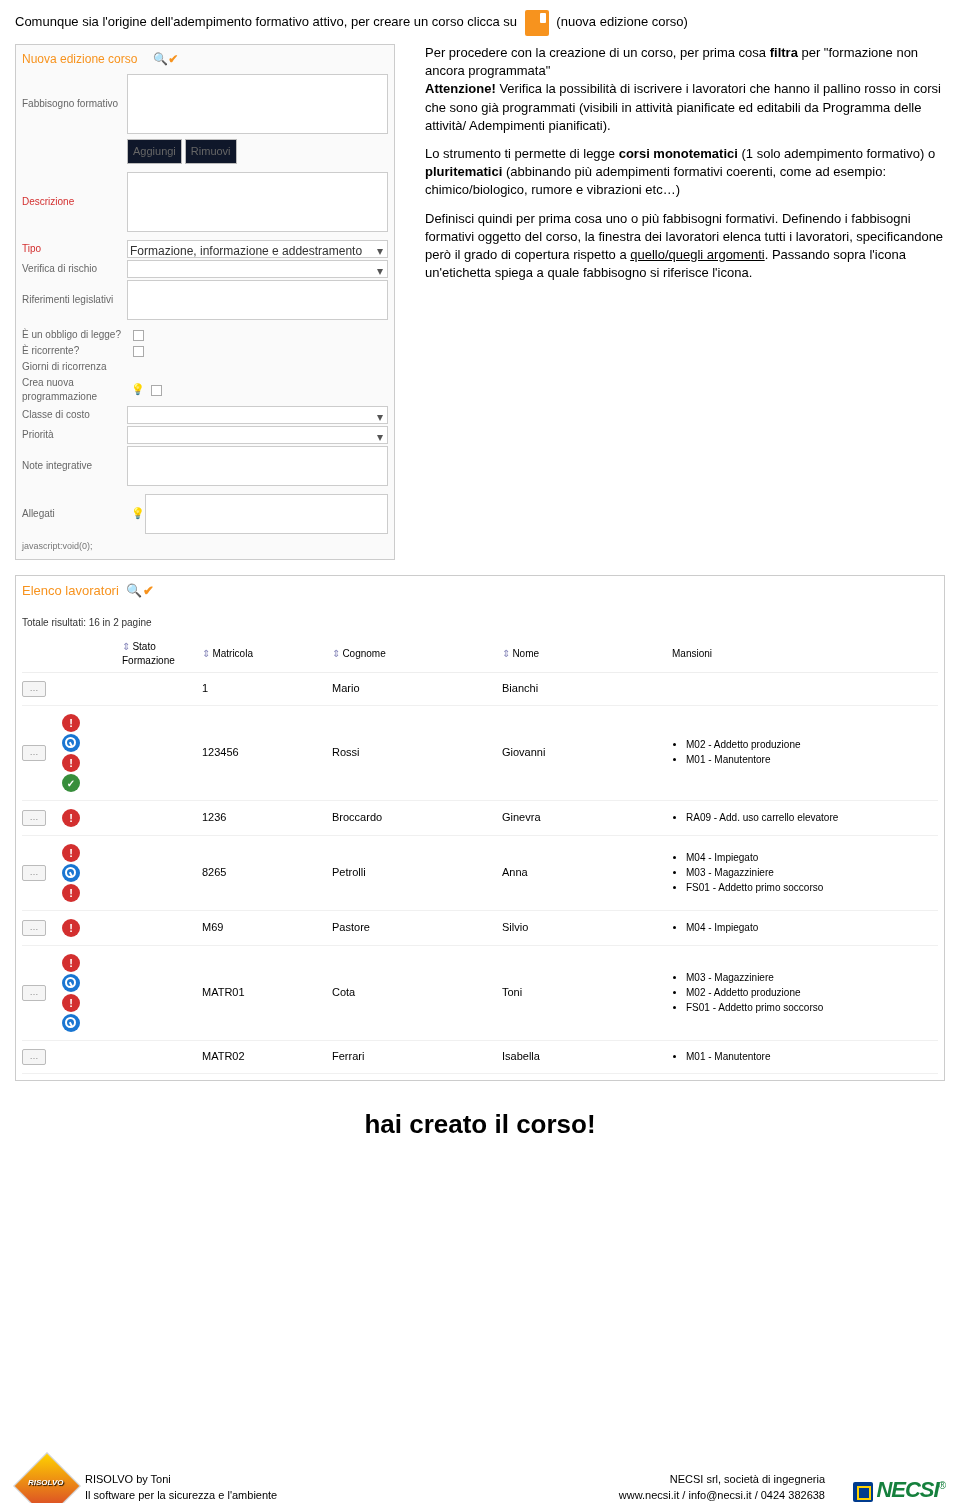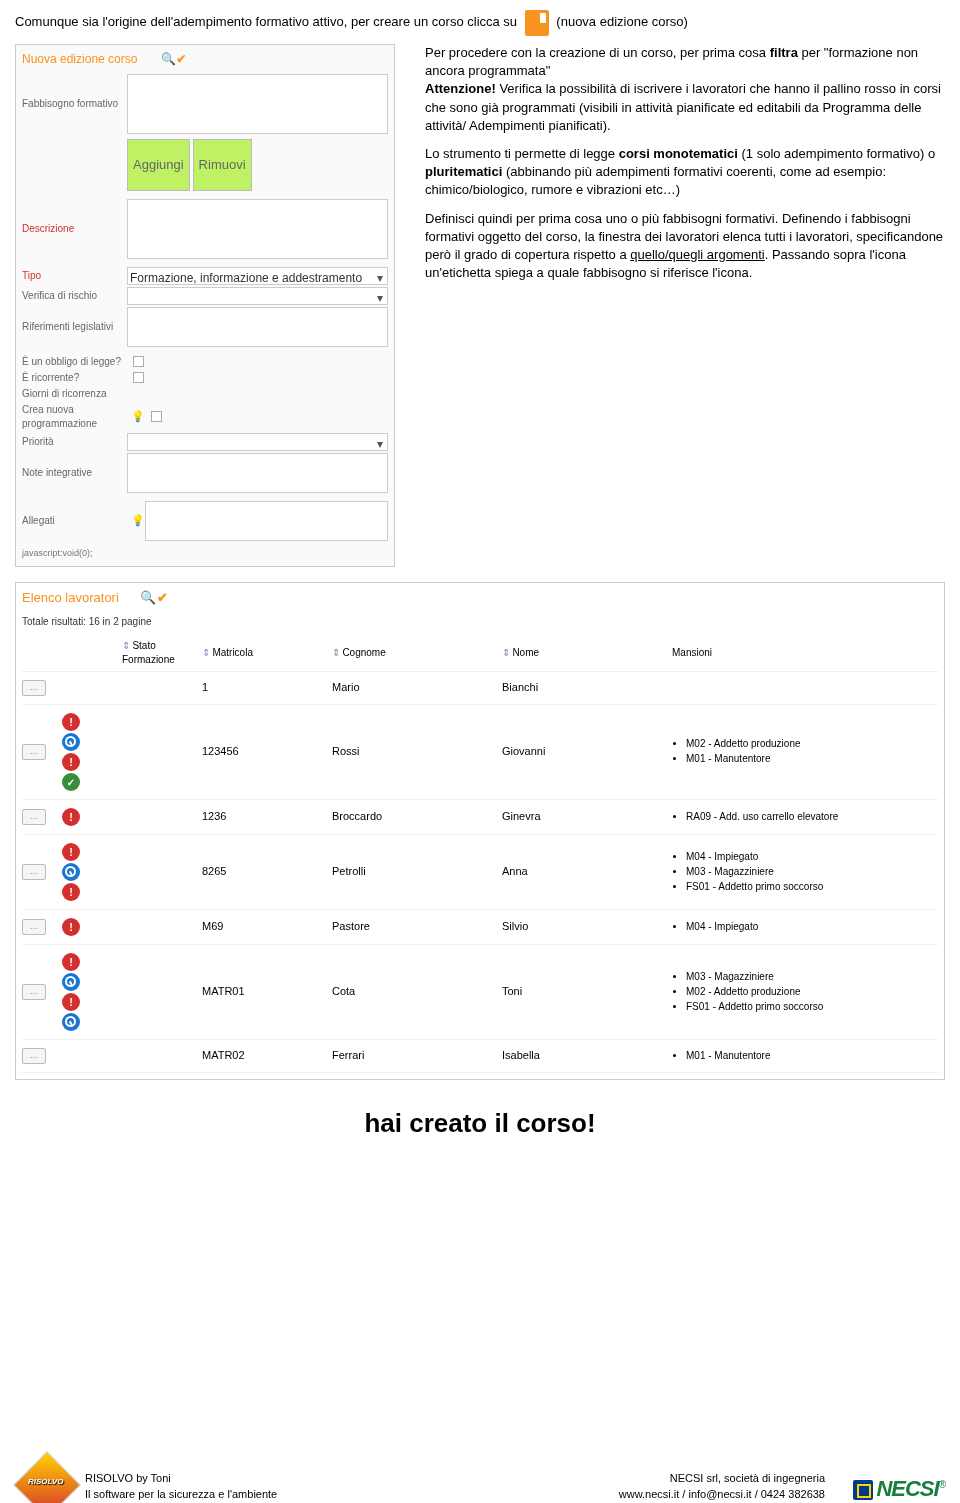--- a/index.html
+++ b/index.html
@@ -2,38 +2,38 @@
 <html><head>
 <meta charset="utf-8">
 <style>
 *{box-sizing:border-box;margin:0;padding:0}
 body{font-family:Arial,Helvetica,sans-serif;font-size:13px;color:#000;background:#fff;width:960px;margin:0 auto;padding:10px 15px;line-height:1.4}
 .intro-line{margin-bottom:8px}
 .intro-line .inline-icon{display:inline-block;width:24px;height:26px;background:#f7931e;border-radius:2px;position:relative;vertical-align:middle;margin:0 4px}
 .intro-line .inline-icon::after{content:"";position:absolute;right:3px;top:3px;width:6px;height:10px;background:#fff;border-radius:1px}
 .two-col{overflow:hidden;margin-bottom:15px}
 .form-shot{float:left;width:380px;border:1px solid #ccc;background:#fafafa;font-size:10px;color:#666;padding:6px}
-.shot-head{color:#f7931e;font-size:12px;display:flex;align-items:flex-end;gap:24px;margin-bottom:6px}
+.shot-head{color:#f7931e;font-size:12px;display:flex;align-items:flex-end;gap:16px;margin-bottom:6px}
 .arrow-pair{color:#f7931e;font-weight:bold}
 .form-row{display:flex;align-items:center;margin:2px 0}
 .form-row .lbl{width:105px}
 .form-row .fld{flex:1;height:18px;border:1px solid #ccc;background:#fff}
 .form-row .fld.tall{height:60px}
 .form-row .fld.drop{position:relative;background:#fff;font-size:12px;padding:2px;color:#333}
 .form-row .fld.drop::after{content:"▾";position:absolute;right:4px;top:2px;color:#555}
-.smallbtn{border:1px solid #bbb;background:#bef264;font-size:13px;padding:16px 5px;margin-right:3px;margin-top:3px;display:inline-block}
+.smallbtn{border:1px solid #bbb;background:#0f172a;font-size:11px;padding:4px 5px;margin-right:3px;margin-top:3px;display:inline-block}
 .chk{width:11px;height:11px;border:1px solid #aaa;background:#fff;display:inline-block;margin-left:6px}
 .status-url{color:#777;font-size:9px;margin-top:6px}
 .bulb-icon{color:#f7b500;font-size:11px;margin-left:4px}
 .right-text{float:right;width:520px;font-size:13px}
 .right-text p{margin-bottom:10px}
 .right-text b{font-weight:bold}
 .right-text u{text-decoration:underline}
 .table-shot{border:1px solid #ccc;background:#fff;width:930px;margin:10px 0 20px 0;font-size:11px;padding:6px}
-.t-head{color:#f7931e;font-size:13px;display:flex;align-items:center;gap:22px;margin-bottom:8px}
+.t-head{color:#f7931e;font-size:13px;display:flex;align-items:center;gap:8px;margin-bottom:16px}
 .t-sub{font-size:10px;color:#333;margin-bottom:6px}
 .tb-headrow{display:flex;align-items:center;border-bottom:1px solid #eee;padding:4px 0;font-size:10px}
 .cell-menu{width:40px}
 .cell-stati{width:60px;display:flex;flex-direction:column;gap:2px;justify-content:center}
 .cell-stato{width:80px;white-space:pre-line}
 .cell-mat{width:130px}
 .cell-cog{width:170px}
 .cell-nome{width:170px}
 .cell-man{flex:1}
 .sortmark{color:#88b;display:inline-block;margin-right:2px}
@@ -112,20 +112,24 @@
       </div>
     <div class="form-row">
         <span class="lbl">Giorni di ricorrenza</span>
       </div>
     <div class="form-row">
         <span class="lbl">Crea nuova programmazione</span>
         <span class="bulb-icon">💡</span>
         <span class="chk"></span>
       </div>
     <div class="form-row">
+        <span class="lbl">Classe di costo</span>
+        <span class="fld drop"></span>
+      </div>
+    <div class="form-row">
         <span class="lbl">Priorità</span>
         <span class="fld drop"></span>
       </div>
     <div class="form-row">
         <span class="lbl">Note integrative</span>
         <span class="fld tall" style="height:40px"></span>
       </div>
     <div class="form-row" style="margin-top:8px">
         <span class="lbl">Allegati</span>
         <span class="bulb-icon">💡</span>

